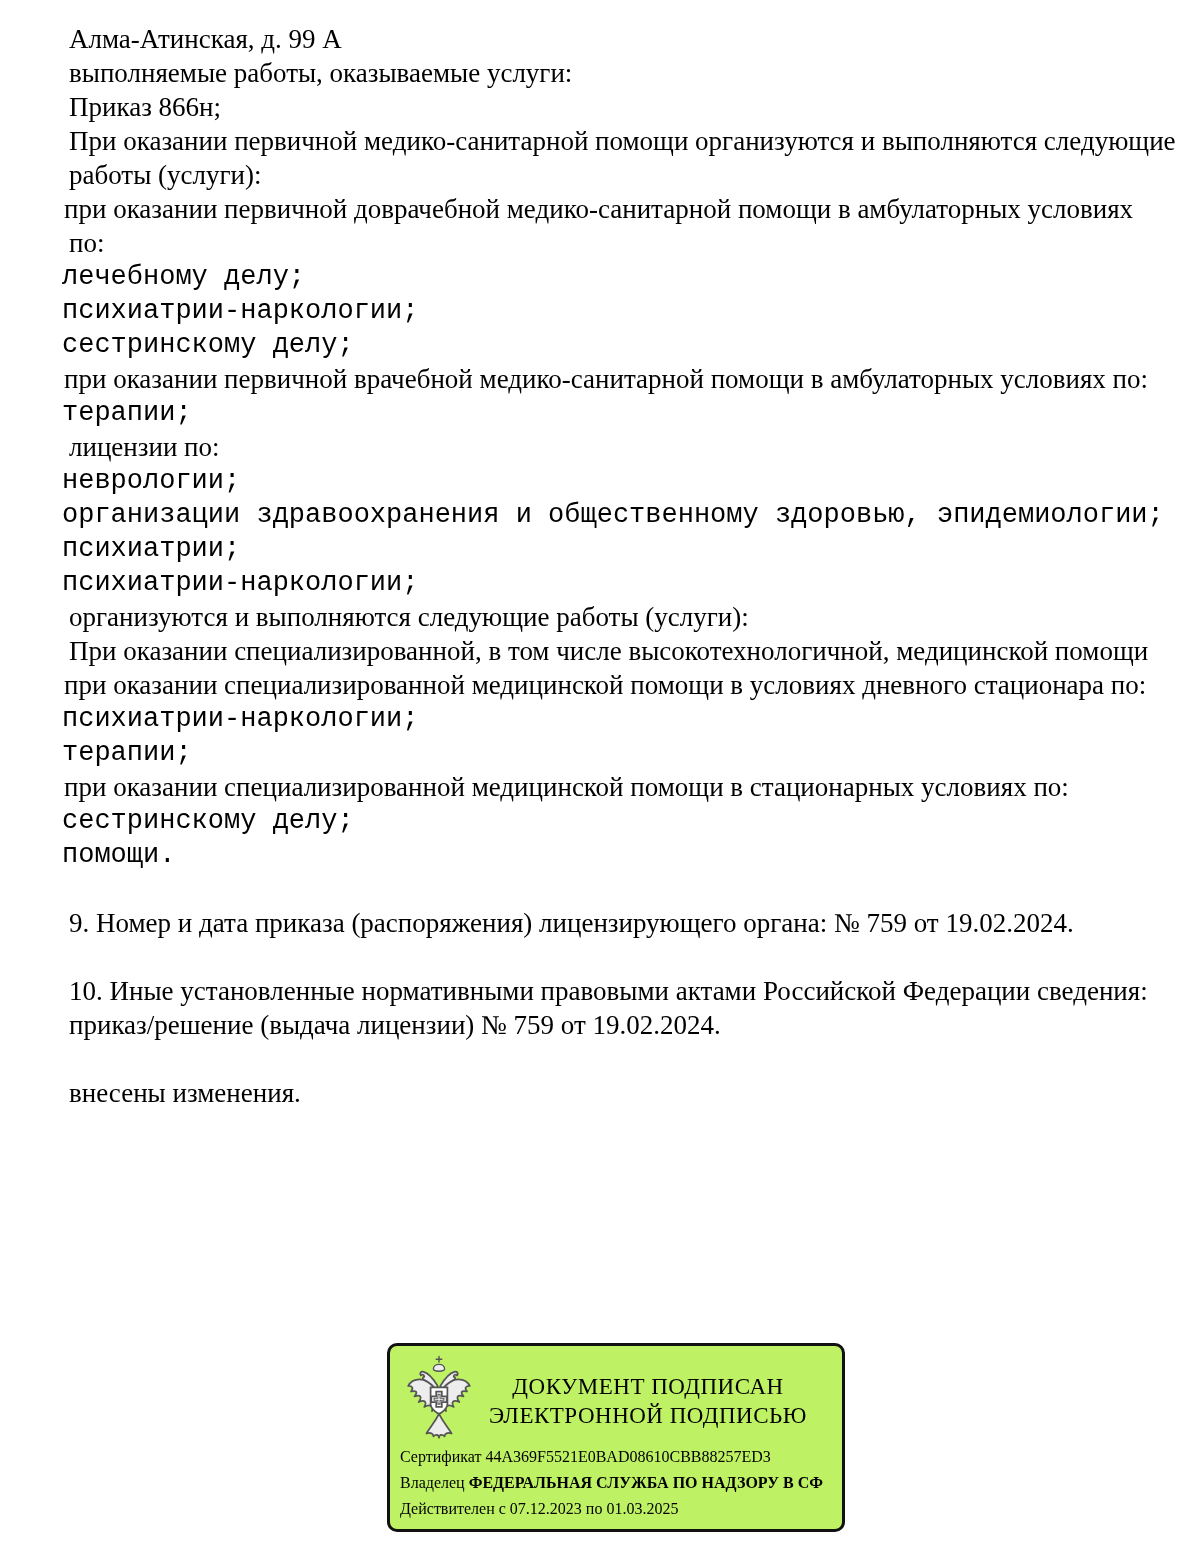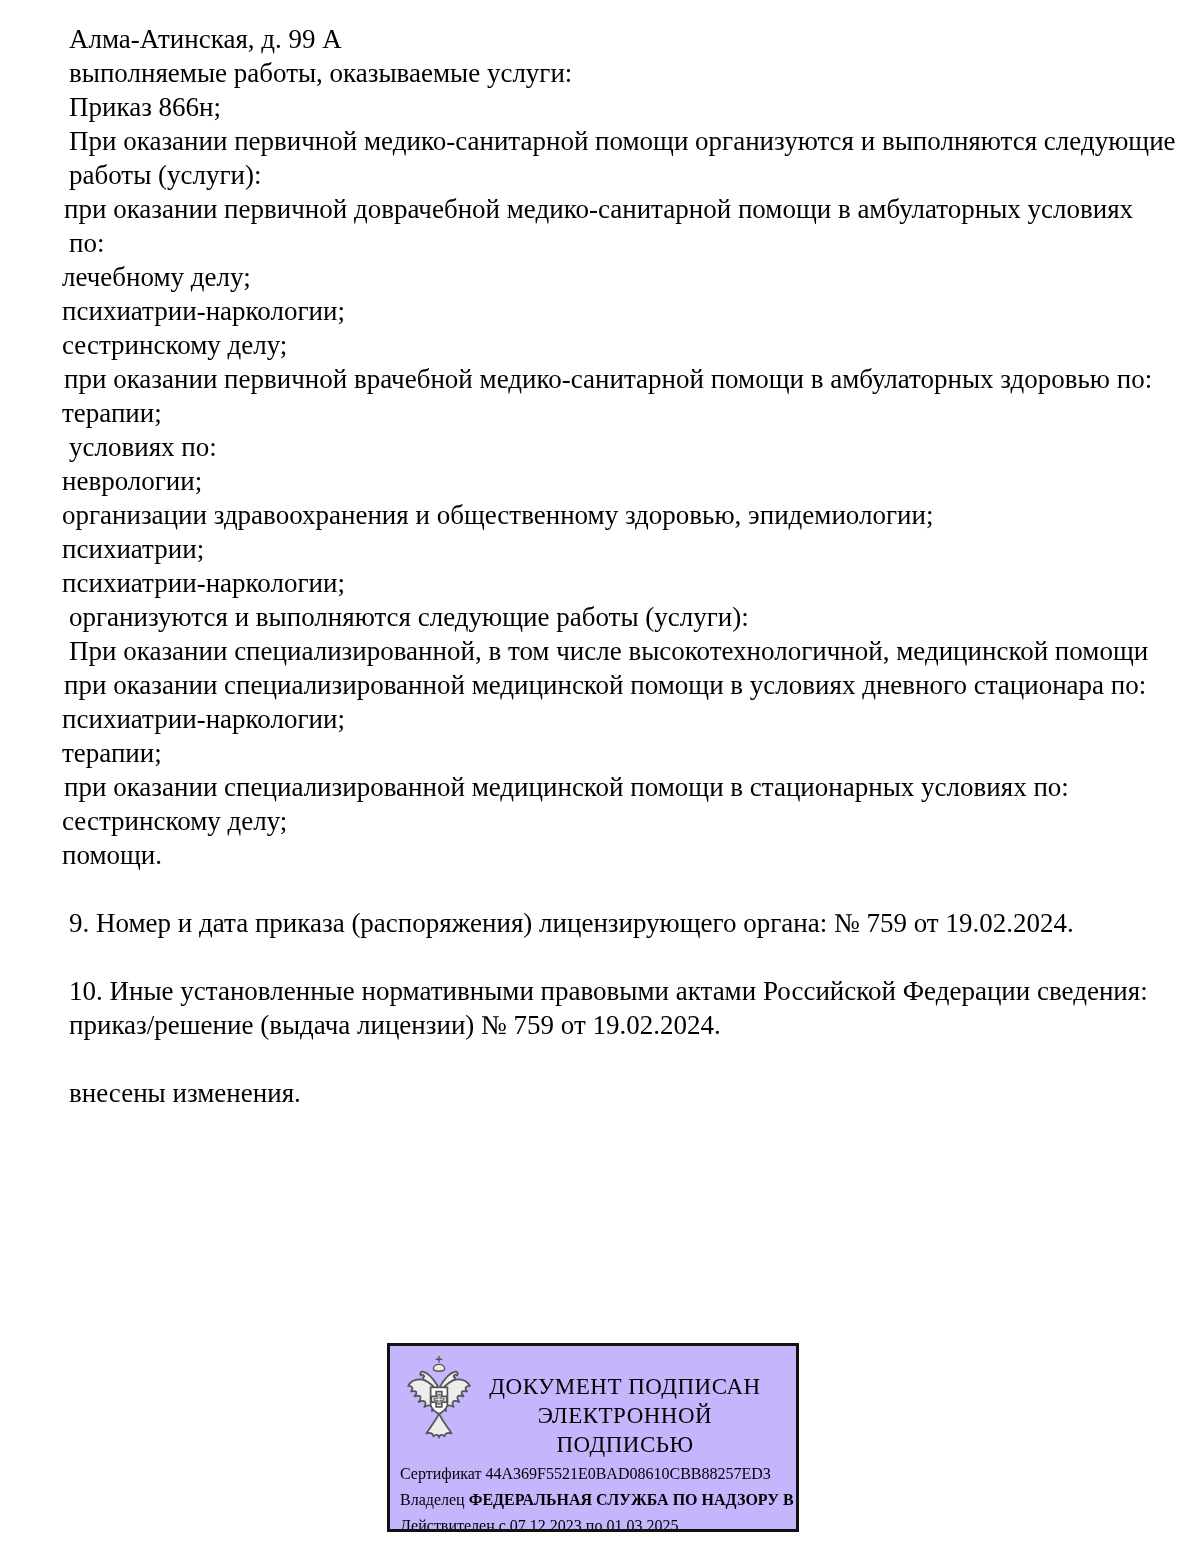--- a/index.html
+++ b/index.html
@@ -19,35 +19,35 @@
     padding-top: 22px;
   }
   .line {
     font-size: 27px;
     line-height: 34px;
     white-space: nowrap;
     margin-left: 36px;
   }
   .i0 { padding-left: 33px; }
   .i1 { padding-left: 28px; }
-  .i2 { padding-left: 26px; }
+  .i2 { padding-left: 26px; font-family: Liberation Mono, monospace; }
   .blankline { height: 34px; }
 
   
   .stamp {
     position: absolute;
     left: 387px;
     top: 1343px;
-    width: 412px;
+    width: 458px;
     height: 189px;
     border: 3px solid #111111;
-    border-radius: 0;
+    border-radius: 10px;
     box-sizing: border-box;
     overflow: hidden;
-    background: #c4b5fd;
+    background: #bef264;
   }
   .stamp-top {
     display: flex;
     align-items: flex-start;
   }
   .stamp-emblem {
     flex: 0 0 auto;
     margin: 9px 0 0 14px;
     width: 70px;
     height: 87px;
@@ -77,23 +77,23 @@
   <div class="line i0">Алма-Атинская, д. 99 А</div>
   <div class="line i0">выполняемые работы, оказываемые услуги:</div>
   <div class="line i0">Приказ 866н;</div>
   <div class="line i0">При оказании первичной медико-санитарной помощи организуются и выполняются следующие</div>
   <div class="line i0">работы (услуги):</div>
   <div class="line i1">при оказании первичной доврачебной медико-санитарной помощи в амбулаторных условиях</div>
   <div class="line i0">по:</div>
   <div class="line i2">лечебному делу;</div>
   <div class="line i2">психиатрии-наркологии;</div>
   <div class="line i2">сестринскому делу;</div>
-  <div class="line i1">при оказании первичной врачебной медико-санитарной помощи в амбулаторных здоровью по:</div>
+  <div class="line i1">при оказании первичной врачебной медико-санитарной помощи в амбулаторных условиях по:</div>
   <div class="line i2">терапии;</div>
-  <div class="line i0">условиях по:</div>
+  <div class="line i0">лицензии по:</div>
   <div class="line i2">неврологии;</div>
   <div class="line i2">организации здравоохранения и общественному здоровью, эпидемиологии;</div>
   <div class="line i2">психиатрии;</div>
   <div class="line i2">психиатрии-наркологии;</div>
   <div class="line i0">организуются и выполняются следующие работы (услуги):</div>
   <div class="line i0">При оказании специализированной, в том числе высокотехнологичной, медицинской помощи</div>
   <div class="line i1">при оказании специализированной медицинской помощи в условиях дневного стационара по:</div>
   <div class="line i2">психиатрии-наркологии;</div>
   <div class="line i2">терапии;</div>
   <div class="line i1">при оказании специализированной медицинской помощи в стационарных условиях по:</div>

